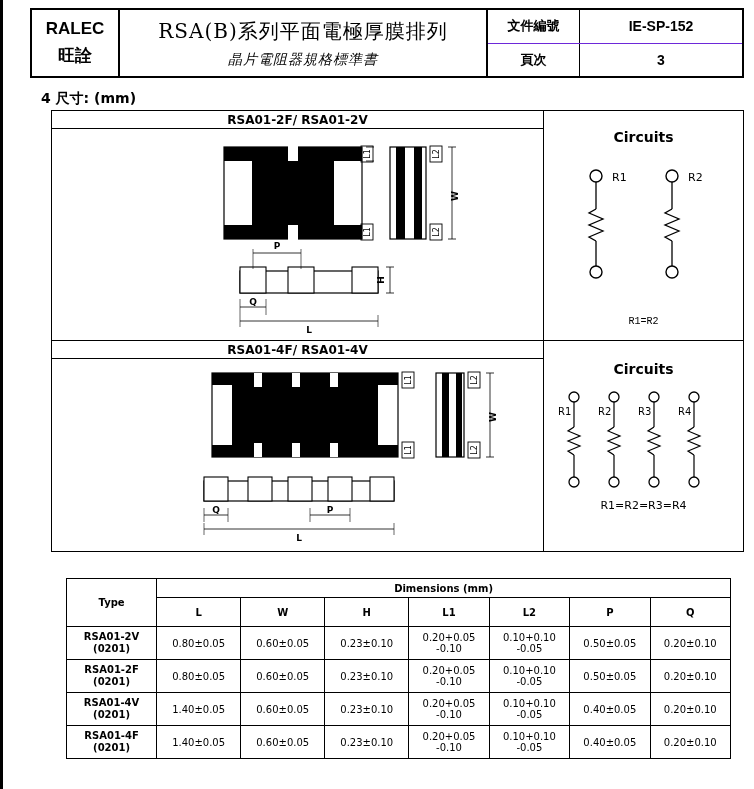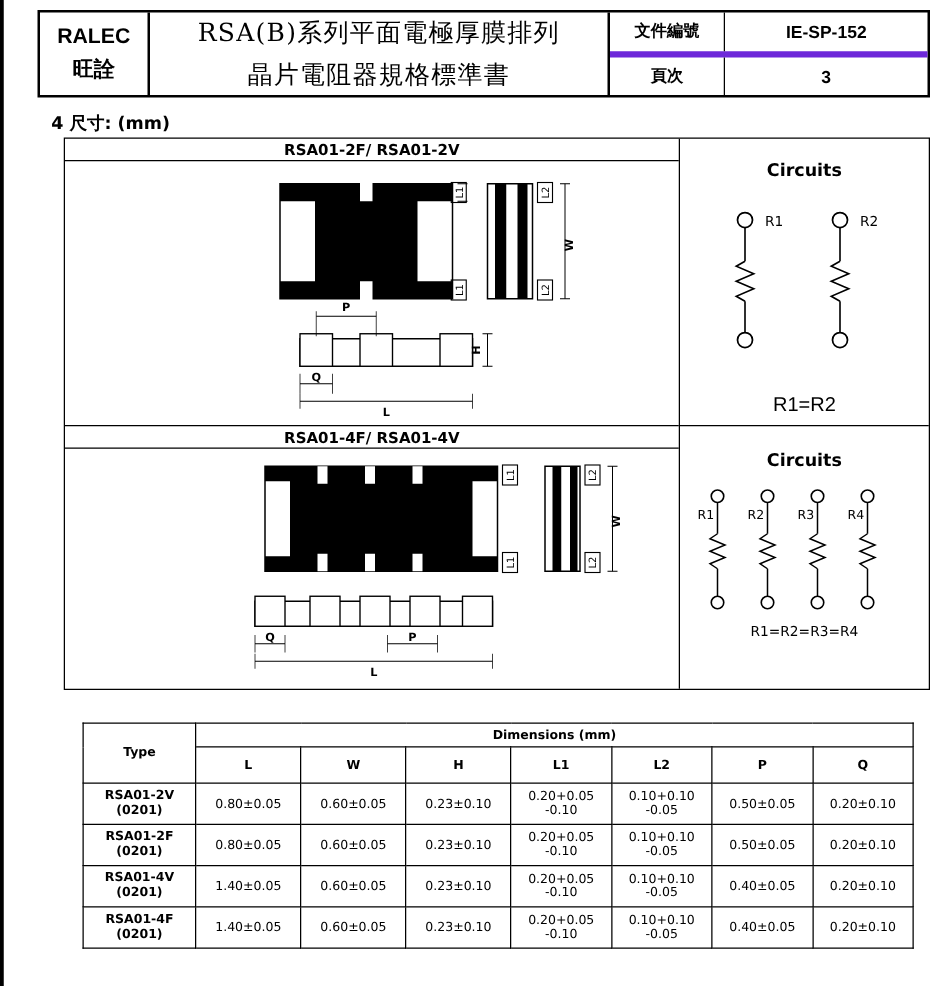--- a/index.html
+++ b/index.html
@@ -29,26 +29,26 @@
     box-sizing:border-box;
   }
   .hdr-logo .l1{font-weight:bold;font-size:17px;letter-spacing:0px;}
   .hdr-logo .l2{font-weight:bold;font-size:17px;margin-top:5px;font-family:"DejaVu Sans",sans-serif;}
   .hdr-title{
     flex:1;border-right:2px solid #000;
     display:flex;flex-direction:column;align-items:center;justify-content:center;
     box-sizing:border-box;
   }
   .hdr-title .t1{font-size:20px;font-family:"DejaVu Serif",serif;letter-spacing:1px;}
-  .hdr-title .t2{font-size:20px;font-family:"DejaVu Serif",serif;letter-spacing:1px;margin-top:6px;}
+  .hdr-title .t2{font-size:14px;font-family:"DejaVu Serif",serif;letter-spacing:1px;margin-top:6px;font-style:italic;}
   .hdr-meta{
     width:254px;display:flex;flex-direction:column;box-sizing:border-box;
   }
   .hdr-row{
-    flex:1;display:flex;border-bottom:5px solid #6d28d9;box-sizing:border-box;
+    flex:1;display:flex;border-bottom:1px solid #6d28d9;box-sizing:border-box;
   }
   .hdr-row:last-child{border-bottom:none;}
   .hdr-k{
     width:92px;border-right:1px solid #000;
     display:flex;align-items:center;justify-content:center;
     font-size:13px;font-weight:bold;font-family:"DejaVu Sans",sans-serif;
     box-sizing:border-box;
   }
   .hdr-v{
     flex:1;display:flex;align-items:center;justify-content:center;
@@ -274,21 +274,21 @@
           <circle cx="52" cy="121" r="6" fill="#fff" stroke="#000" stroke-width="1.4"></circle>
           <text x="68" y="30" font-size="11" font-family="DejaVu Sans, sans-serif">R1</text>
 
           <circle cx="128" cy="25" r="6" fill="#fff" stroke="#000" stroke-width="1.4"></circle>
           <line x1="128" y1="31" x2="128" y2="58" stroke="#000" stroke-width="1.3"></line>
           <polyline points="128,58 121,62 135,68 121,74 135,80 121,86 128,90" fill="none" stroke="#000" stroke-width="1.3"></polyline>
           <line x1="128" y1="90" x2="128" y2="115" stroke="#000" stroke-width="1.3"></line>
           <circle cx="128" cy="121" r="6" fill="#fff" stroke="#000" stroke-width="1.4"></circle>
           <text x="144" y="30" font-size="11" font-family="DejaVu Sans, sans-serif">R2</text>
         </svg>
-        <div style="position:absolute;top:205px;left:0;width:100%;text-align:center;font-size:16px;font-family:Liberation Sans, sans-serif;">R1=R2</div>
+        <div style="position:absolute;top:205px;left:0;width:100%;text-align:center;font-size:10px;font-family:Liberation Mono, monospace;">R1=R2</div>
       </div>
 
       <div class="fr-bot">
         <div class="circ-title" style="top:20px;">Circuits</div>
         <svg width="200" height="150" viewBox="0 0 200 150" style="position:absolute;top:42px;left:0;">
 
           <circle cx="30" cy="14" r="5" fill="#fff" stroke="#000" stroke-width="1.3"></circle>
           <line x1="30" y1="19" x2="30" y2="44" stroke="#000" stroke-width="1.2"></line>
           <polyline points="30,44 24,48 36,53 24,58 36,63 24,68 30,72" fill="none" stroke="#000" stroke-width="1.2"></polyline>
           <line x1="30" y1="72" x2="30" y2="94" stroke="#000" stroke-width="1.2"></line>

